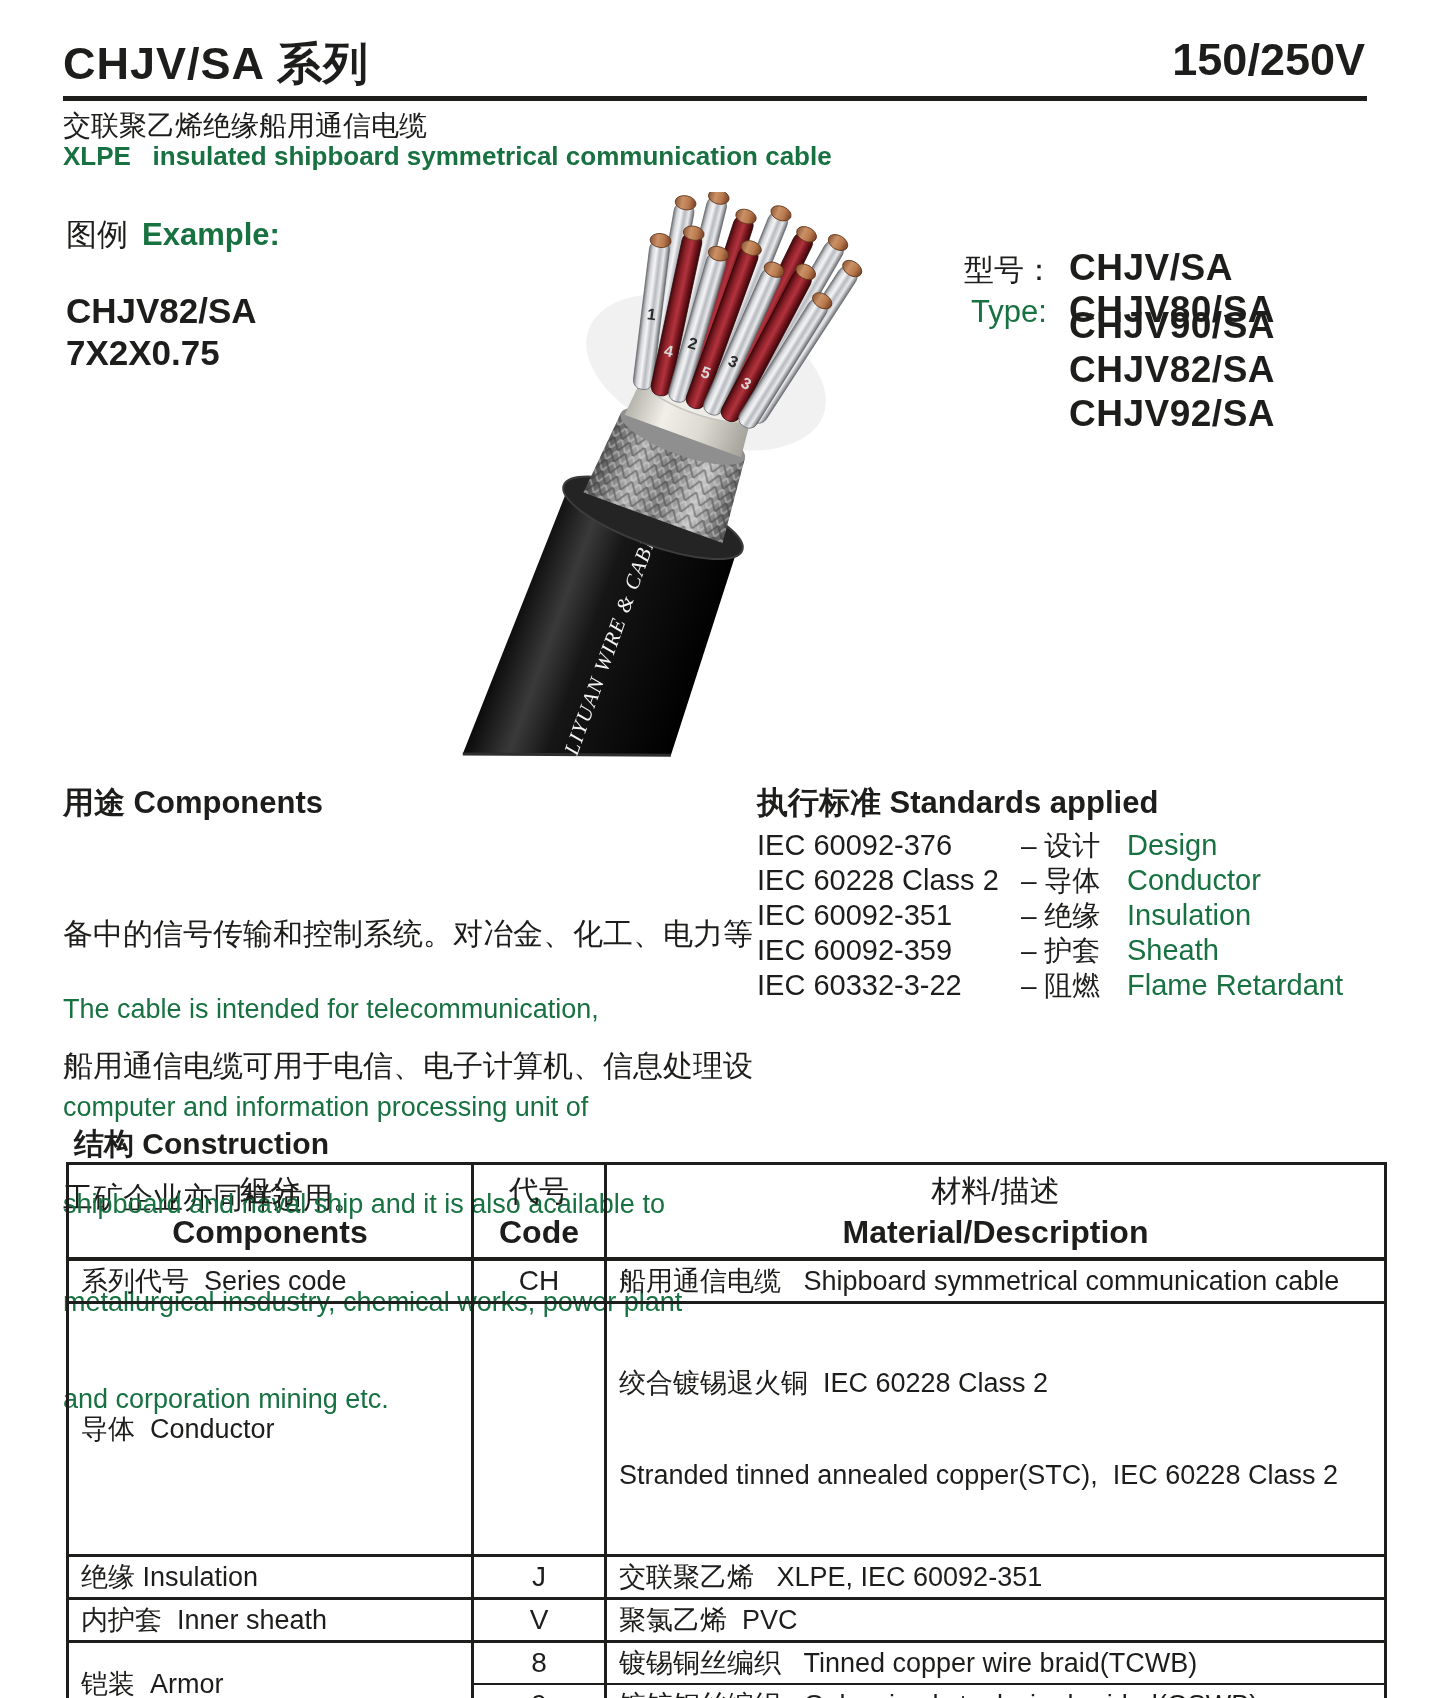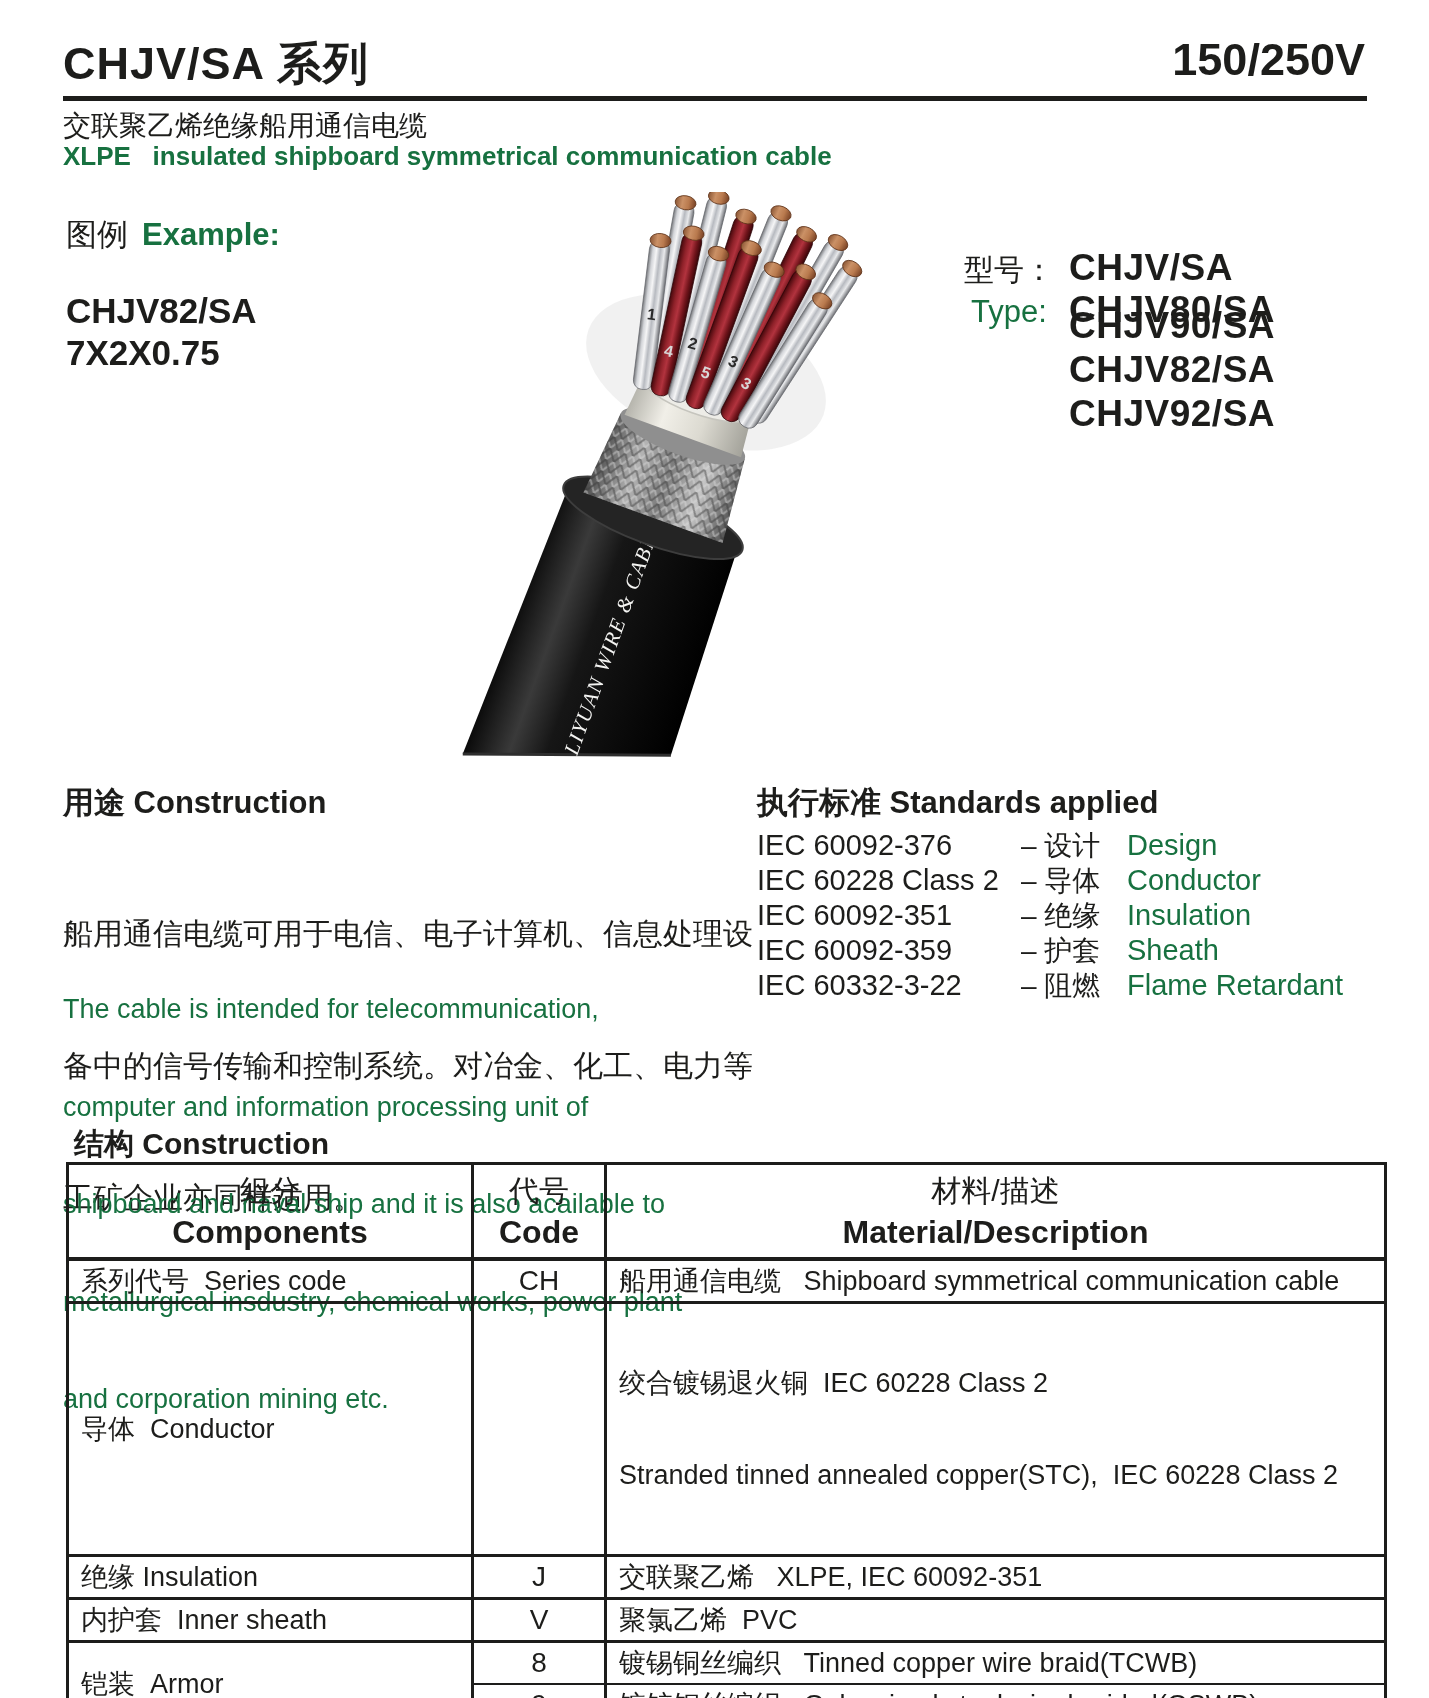--- a/index.html
+++ b/index.html
@@ -229,24 +229,24 @@
     <div class="type-row">
         <span class="lbl"></span>
         <span class="val">CHJV82/SA</span>
       </div>
     <div class="type-row">
         <span class="lbl"></span>
         <span class="val">CHJV92/SA</span>
       </div>
   </div>
 
-  <div class="abs app-heading">用途 Construction</div>
+  <div class="abs app-heading">用途 Components</div>
   <div class="abs app-zh">
+    <div>备中的信号传输和控制系统。对冶金、化工、电力等</div>
     <div>船用通信电缆可用于电信、电子计算机、信息处理设</div>
-    <div>备中的信号传输和控制系统。对冶金、化工、电力等</div>
     <div>工矿企业亦同样适用。</div>
   </div>
   <div class="abs app-en">
     <div>The cable is intended for telecommunication,</div>
     <div>computer and information processing unit of</div>
     <div>shipboard and naval ship and it is also acailable to</div>
     <div>metallurgical insdustry, chemical works, power plant</div>
     <div>and corporation mining etc.</div>
   </div>
 

